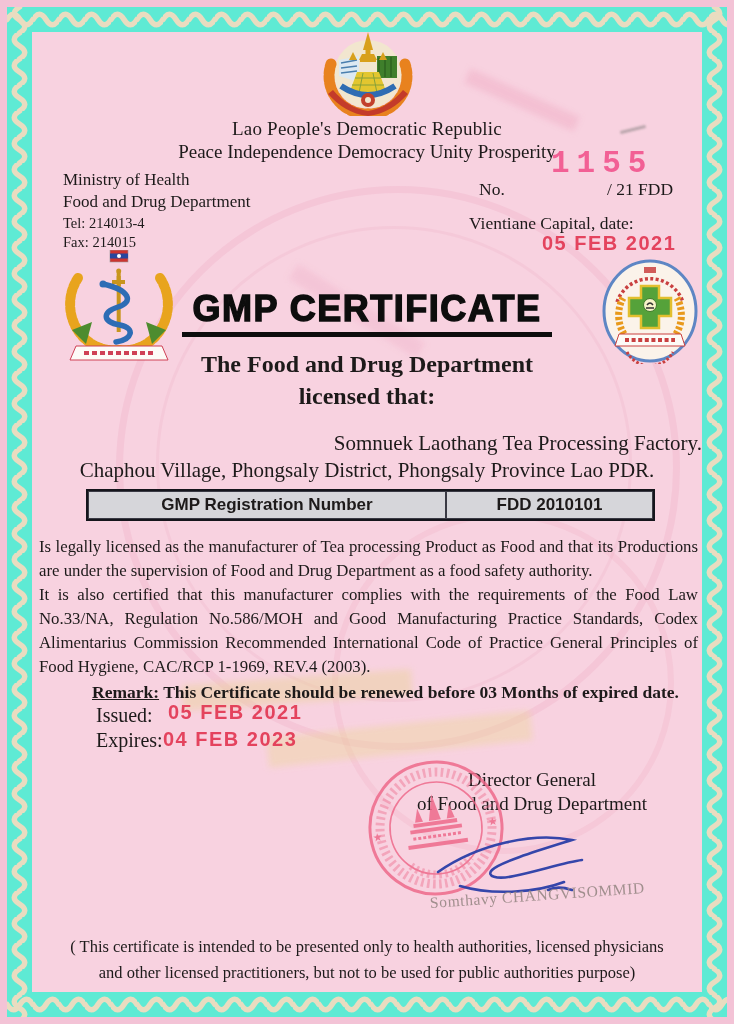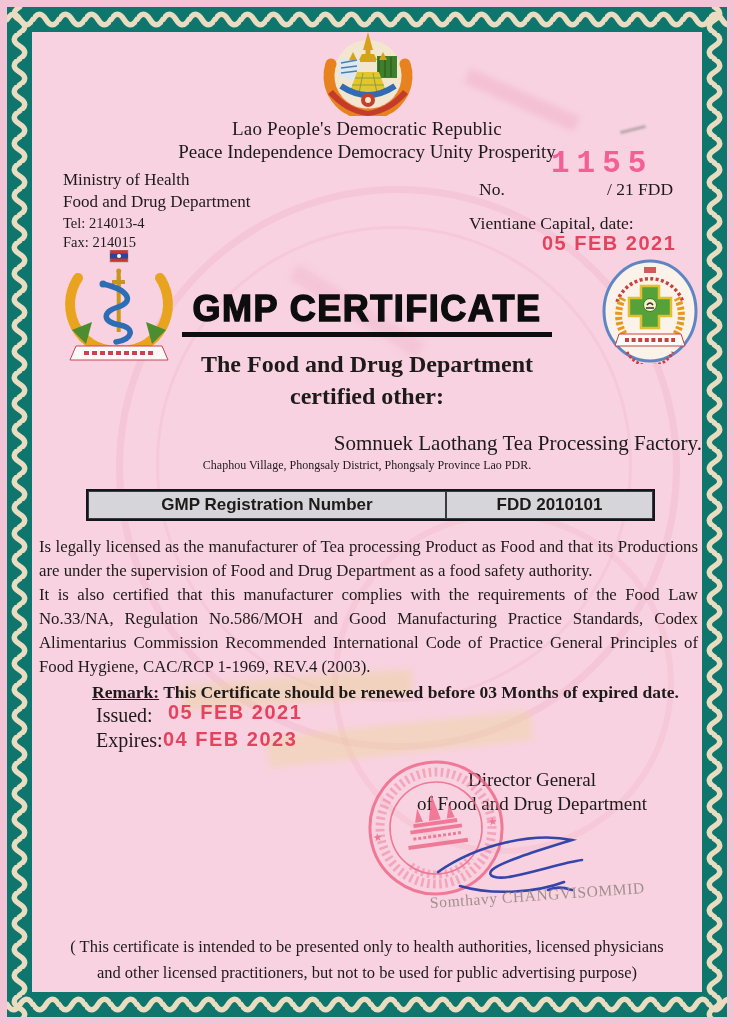--- a/index.html
+++ b/index.html
@@ -1,18 +1,18 @@
 <!DOCTYPE html>
 <html><head>
 <meta charset="utf-8">
 <style>
   html,body{margin:0;padding:0;}
   body{width:734px;height:1024px;background:#e9b8cc;font-family:"Liberation Serif",serif;}
   .page{position:relative;width:734px;height:1024px;background:#f3c3d6;overflow:hidden;}
-  .frame{position:absolute;inset:7px;background:#0f766e;}
+  .frame{position:absolute;inset:7px;background:#5eead4;}
   .rope{position:absolute;display:block;}
   .rope.top{top:0;left:0;width:100%;height:25px;}
   .rope.bottom{bottom:0;left:0;width:100%;height:25px;}
   .rope.left{top:0;left:0;width:25px;height:100%;}
   .rope.right{top:0;right:0;width:25px;height:100%;}
   .content{position:absolute;inset:25px;background:#f8d2e0;overflow:hidden;color:#1d1a1a;}
   .abs{position:absolute;}
   .ctr{left:0;right:0;text-align:center;}
 
   
@@ -26,21 +26,21 @@
   .ministry-block .small{font-size:14.5px;}
   .no-label,.no-suffix,.date-label{font-size:17.5px;}
   .stamp-red{font-family:"Liberation Sans",sans-serif;font-weight:bold;color:#e23450;letter-spacing:1.5px;opacity:.9;}
   .date-stamp{font-size:20px;}
 
   .gmp-title{font-family:"Liberation Sans",sans-serif;font-weight:bold;font-size:36px;letter-spacing:1.5px;
              -webkit-text-stroke:1.4px #0d0d0d;color:#0d0d0d;display:inline-block;
              border-bottom:5px solid #0d0d0d;padding:0 10px 2px 10px;}
   .certify{font-size:24px;font-weight:bold;line-height:1.35;}
   .holder-name{font-size:21px;}
-  .holder-addr{font-size:12px;}
+  .holder-addr{font-size:21px;}
 
   .reg-table{display:flex;border:2px solid #15151c;background:#fff;}
   .reg-cell{background:#d6d6da;font-family:"Liberation Sans",sans-serif;font-weight:bold;font-size:17px;
             text-align:center;padding:3px 0;border:1px solid #3a3a44;}
   .reg-cell.label{flex:0 0 63%;}
   .reg-cell.value{flex:1;}
 
   .body-text{font-size:16.8px;line-height:1.43;text-align:justify;}
   .body-text p{margin:0;}
   .remark{font-size:17.5px;font-weight:bold;}
@@ -174,21 +174,21 @@
         <path d="M42,28 h18 v12 h12 v18 h-12 v12 h-18 v-12 h-12 v-18 h12 z" fill="#55a23a" stroke="#e2bf2e" stroke-width="2.5"></path>
         <circle cx="51" cy="47" r="6.5" fill="#f6f2c8" stroke="#3f7a2b" stroke-width="1"></circle>
         <path d="M48,47 q3,-4 6,0 M47,50 h8" fill="none" stroke="#333" stroke-width="1.4"></path>
         <polygon points="20,76 82,76 86,88 16,88" fill="#fdfbf7" stroke="#c94040" stroke-width="1"></polygon>
         <path d="M26,82 H76" stroke="#c94040" stroke-width="4" stroke-dasharray="4 2.6"></path>
         <path d="M28,94 A26,26 0 0 0 74,94" fill="none" stroke="#c94040" stroke-width="3" stroke-dasharray="2.6 2"></path>
       </svg>
 
       <div class="abs ctr certify" style="top:316px;">
         <div>The Food and Drug Department</div>
-        <div>certified other:</div>
+        <div>licensed that:</div>
       </div>
 
       <div class="abs ctr holder-name" style="top:399px;text-align:right;">Somnuek Laothang Tea Processing Factory.</div>
       <div class="abs ctr holder-addr" style="top:426px;">Chaphou Village, Phongsaly District, Phongsaly Province  Lao PDR.</div>
 
       <div class="abs reg-table" style="left:54px;top:457px;width:565px;">
         <div class="reg-cell label">GMP Registration Number</div>
         <div class="reg-cell value">FDD 2010101</div>
       </div>
 
@@ -235,18 +235,18 @@
           <path d="M8,52 C48,24 104,12 142,20 C110,30 70,42 62,50 C56,56 66,60 84,56 C108,51 136,42 152,40"></path>
           <path d="M30,66 C64,76 108,72 134,62"></path>
           <path d="M118,70 C126,66 136,68 142,70"></path>
         </g>
       </svg>
 
       <div class="abs signer-name" style="left:398px;top:862px;">Somthavy CHANGVISOMMID</div>
 
       <div class="abs ctr disclaimer" style="top:902px;">
         <div>( This certificate is intended to be presented only to health authorities, licensed physicians</div>
-        <div>and other licensed practitioners, but not to be used for public advertising purpose)</div>
+        <div>and other licensed practitioners, but not to be used for public authorities purpose)</div>
       </div>
 
     </div>
   </div>
 </div>
 
 </body></html>

